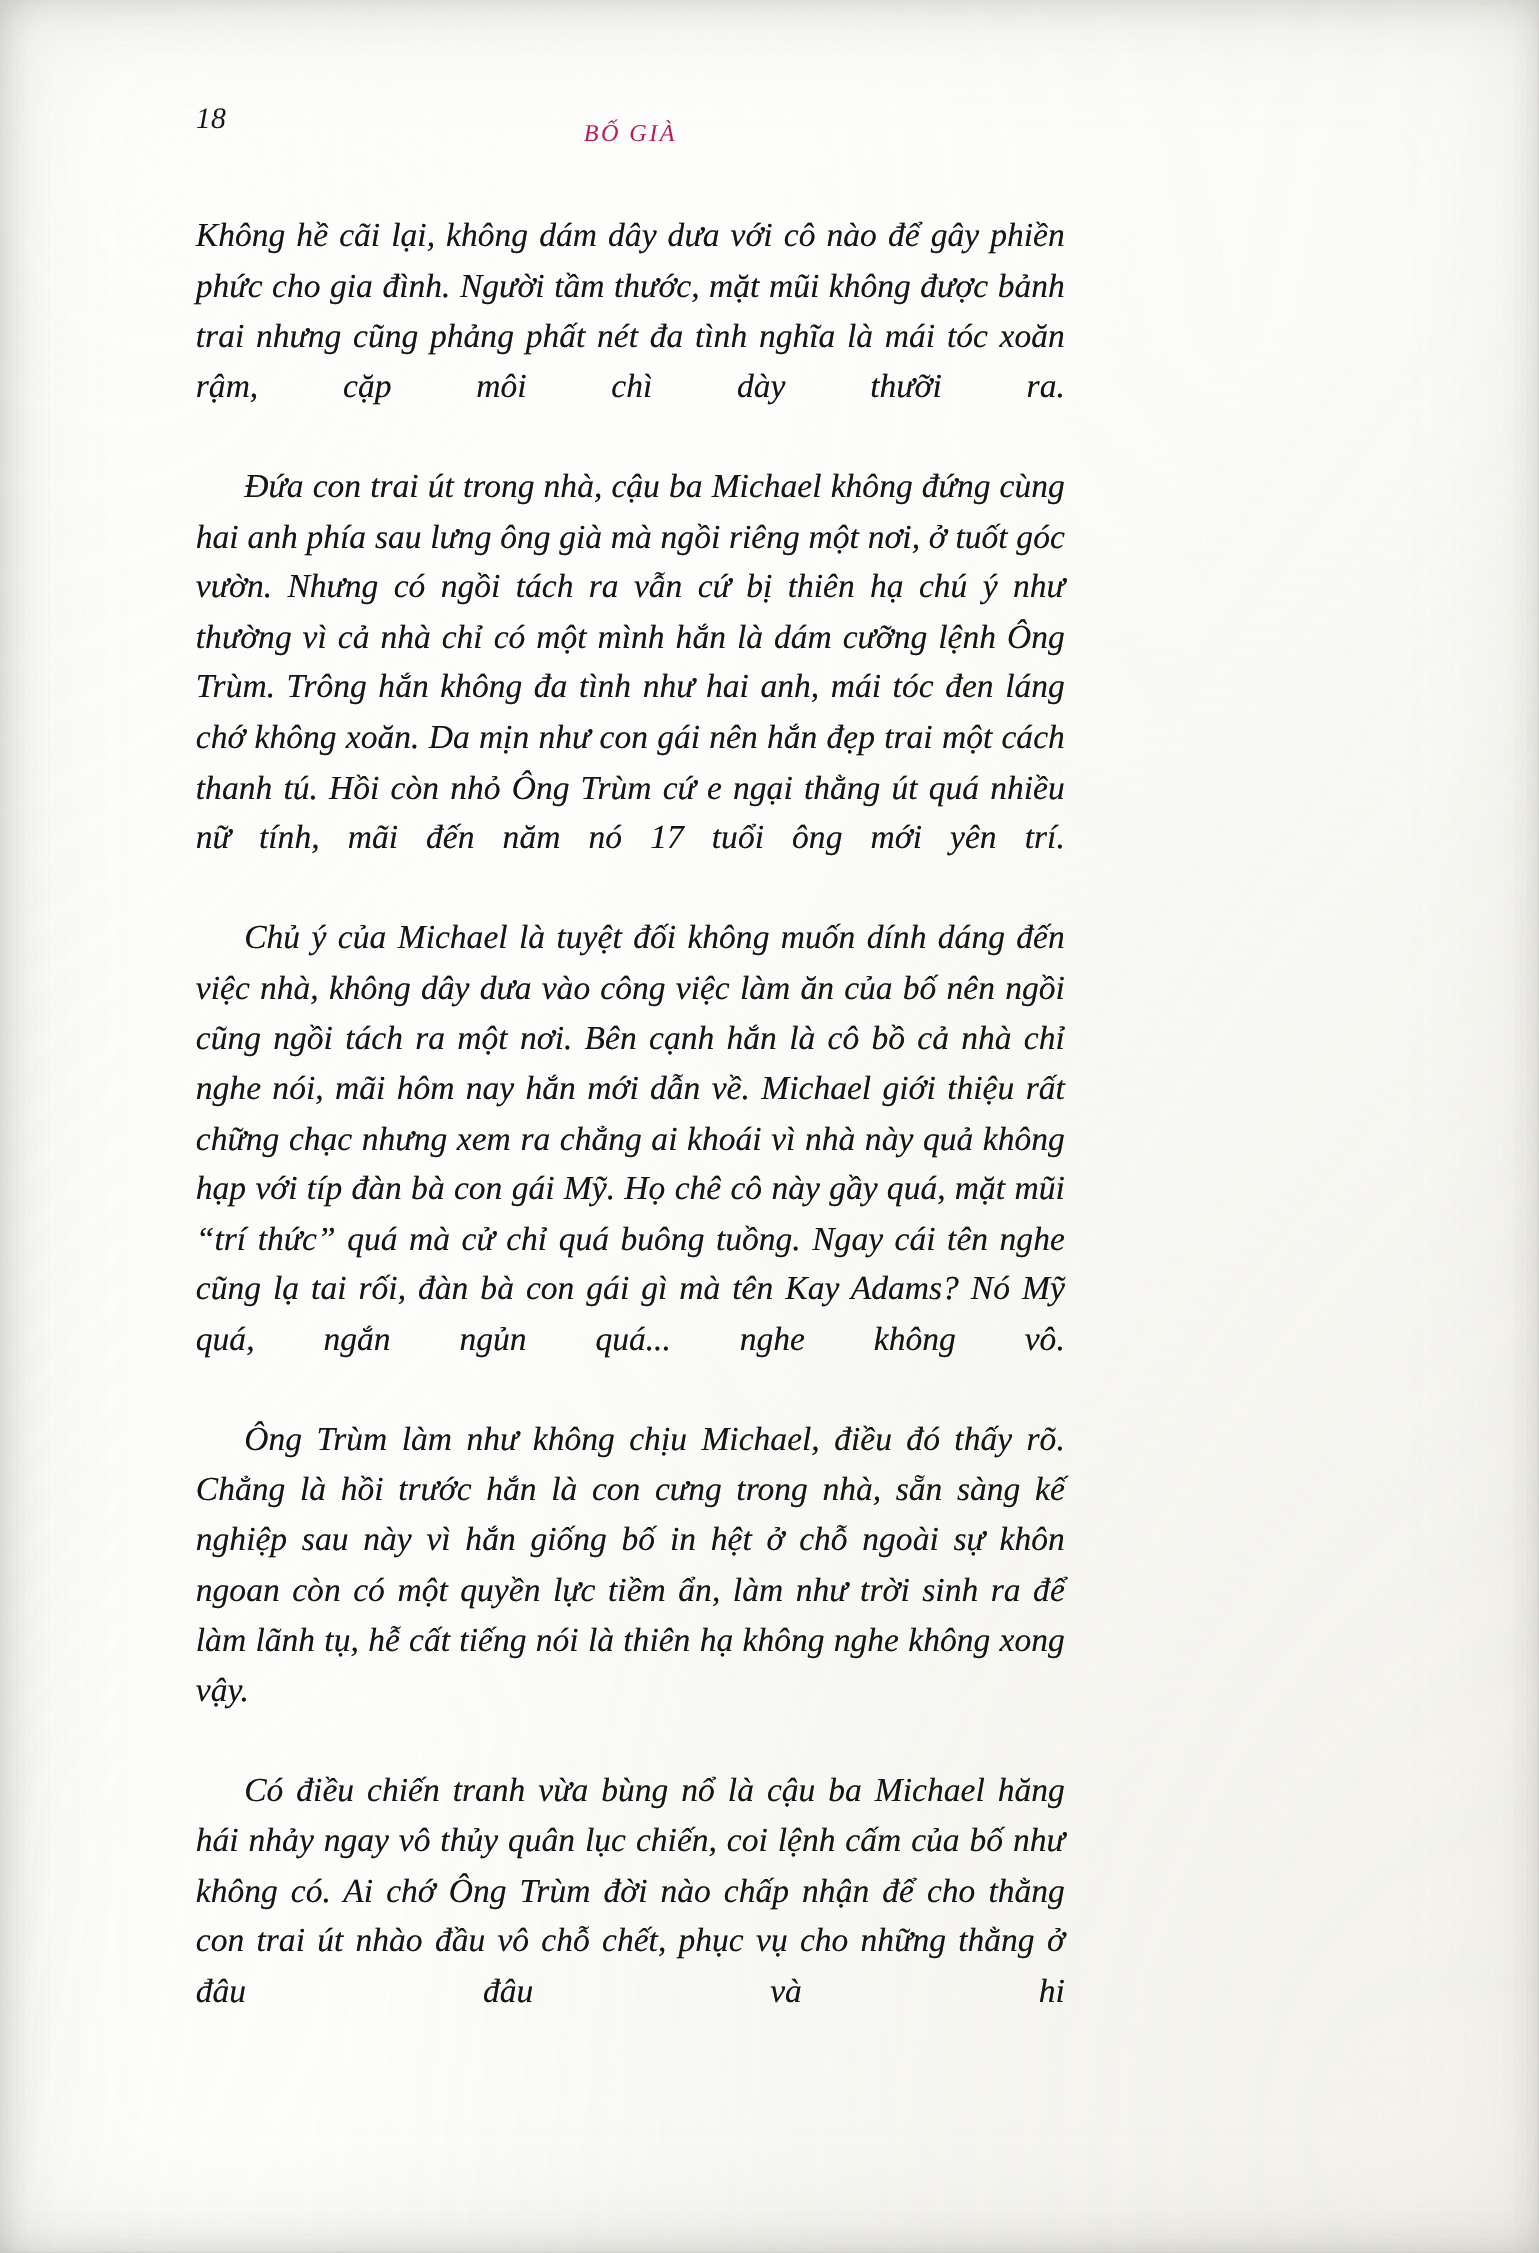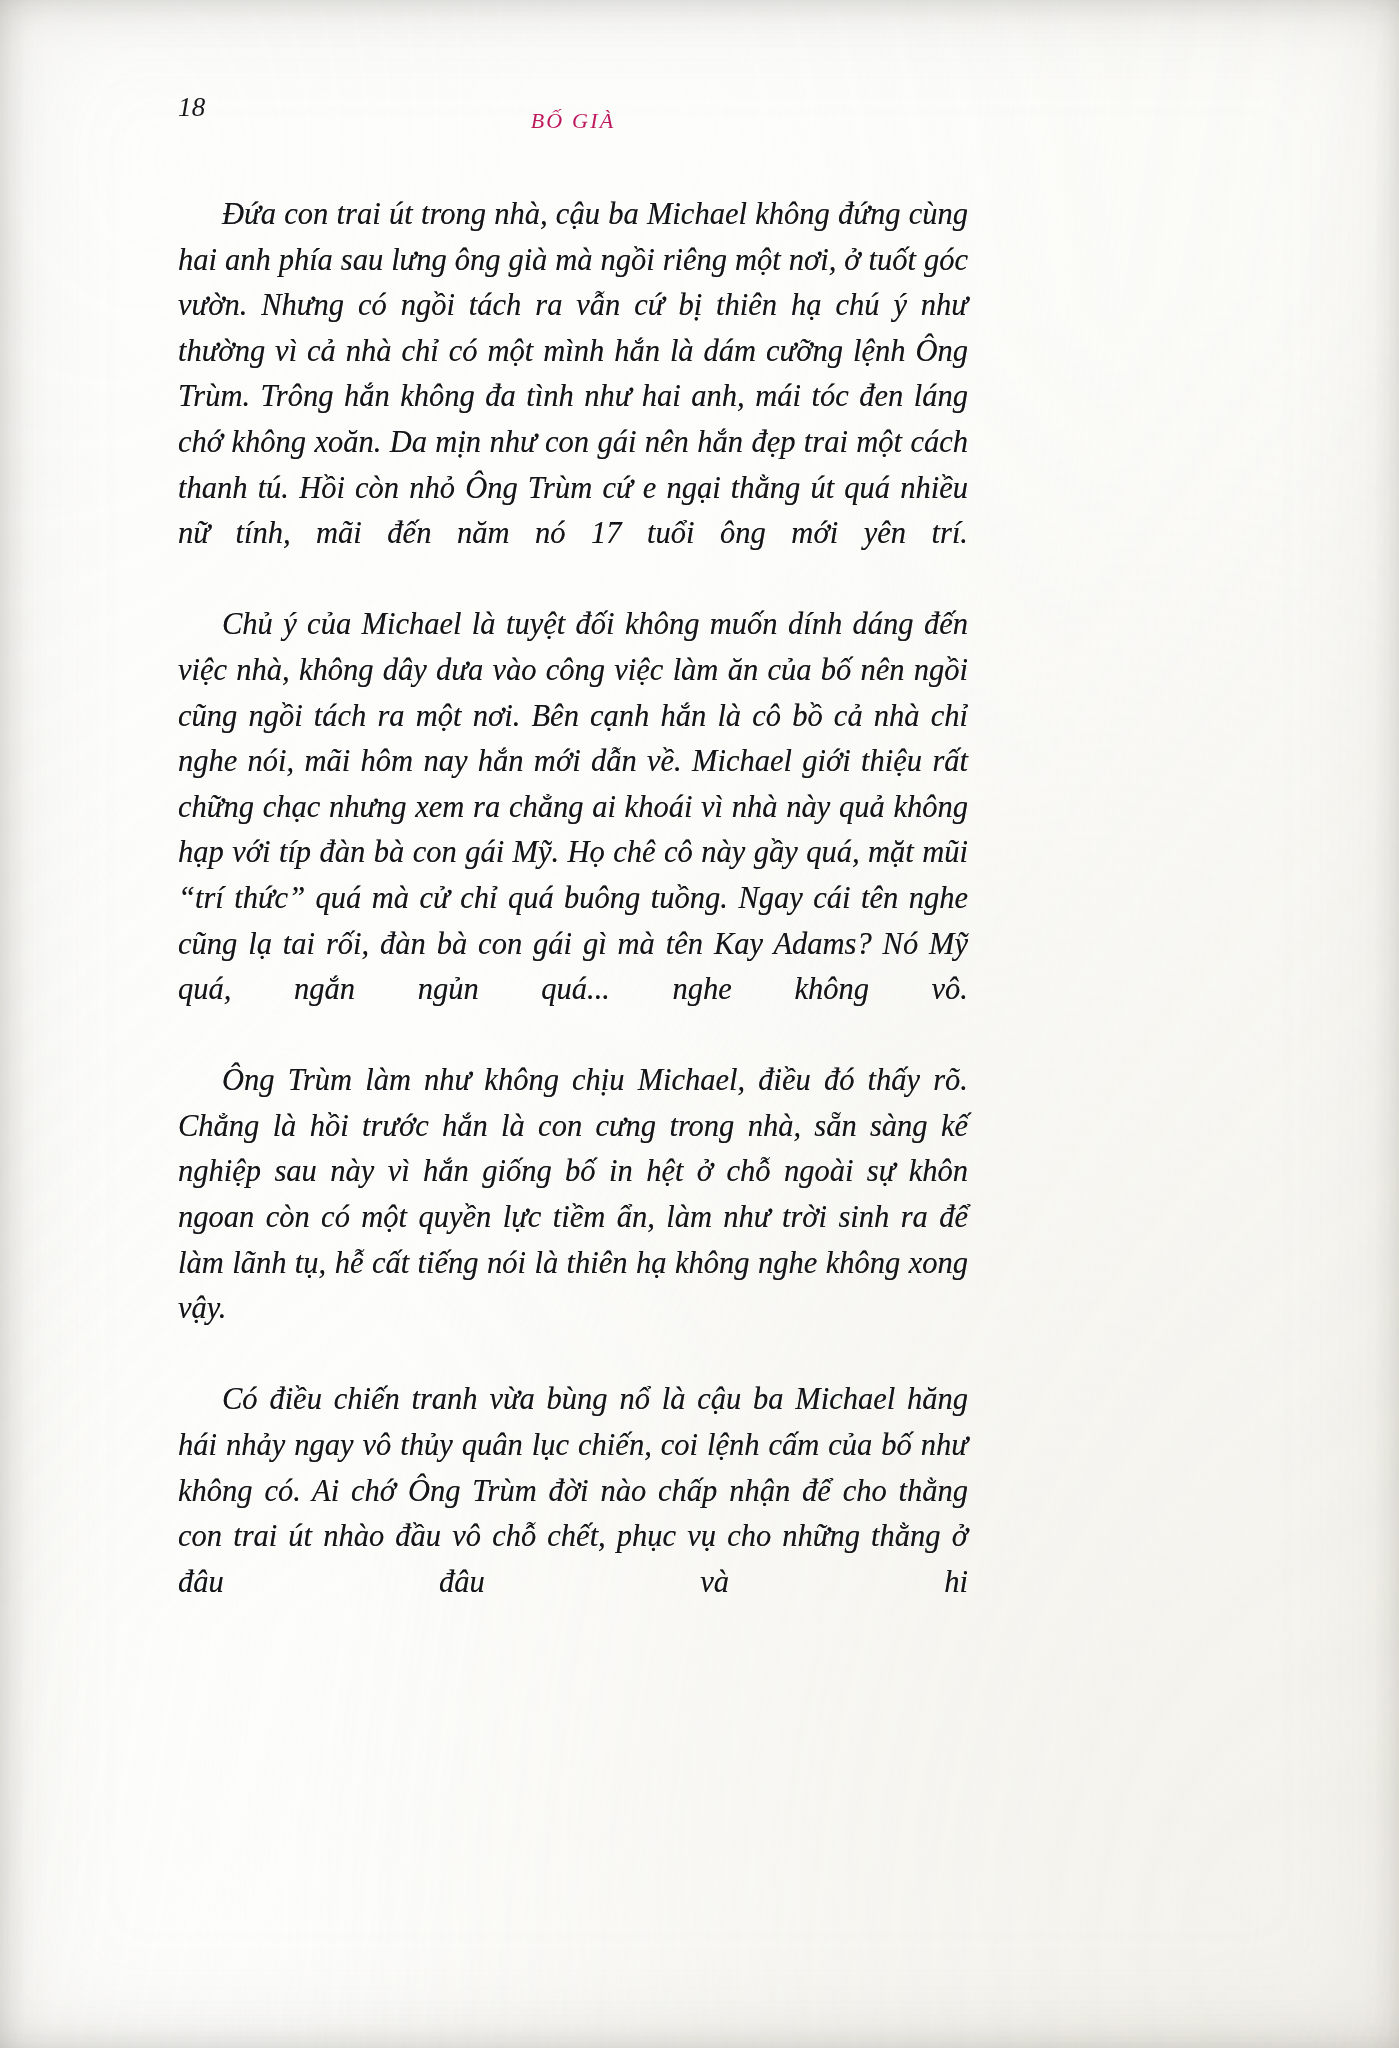--- a/index.html
+++ b/index.html
@@ -108,20 +108,21 @@
 
 <div class="page">
   <div class="content">
 
     <div class="runhead">
       <span class="folio">18</span>
       <span class="runhead-title">BỐ GIÀ</span>
     </div>
 
     <div class="body-text">
+      <p class="no-indent">Không hề cãi lại, không dám dây dưa với cô nào để gây phiền phức cho gia đình. Người tầm thước, mặt mũi không được bảnh trai nhưng cũng phảng phất nét đa tình nghĩa là mái tóc xoăn rậm, cặp môi chì dày thưỡi ra.</p>
       <p>Đứa con trai út trong nhà, cậu ba Michael không đứng cùng hai anh phía sau lưng ông già mà ngồi riêng một nơi, ở tuốt góc vườn. Nhưng có ngồi tách ra vẫn cứ bị thiên hạ chú ý như thường vì cả nhà chỉ có một mình hắn là dám cưỡng lệnh Ông Trùm. Trông hắn không đa tình như hai anh, mái tóc đen láng chớ không xoăn. Da mịn như con gái nên hắn đẹp trai một cách thanh tú. Hồi còn nhỏ Ông Trùm cứ e ngại thằng út quá nhiều nữ tính, mãi đến năm nó 17 tuổi ông mới yên trí.</p>
       <p>Chủ ý của Michael là tuyệt đối không muốn dính dáng đến việc nhà, không dây dưa vào công việc làm ăn của bố nên ngồi cũng ngồi tách ra một nơi. Bên cạnh hắn là cô bồ cả nhà chỉ nghe nói, mãi hôm nay hắn mới dẫn về. Michael giới thiệu rất chững chạc nhưng xem ra chẳng ai khoái vì nhà này quả không hạp với típ đàn bà con gái Mỹ. Họ chê cô này gầy quá, mặt mũi “trí thức” quá mà cử chỉ quá buông tuồng. Ngay cái tên nghe cũng lạ tai rối, đàn bà con gái gì mà tên Kay Adams? Nó Mỹ quá, ngắn ngủn quá... nghe không vô.</p>
       <p>Ông Trùm làm như không chịu Michael, điều đó thấy rõ. Chẳng là hồi trước hắn là con cưng trong nhà, sẵn sàng kế nghiệp sau này vì hắn giống bố in hệt ở chỗ ngoài sự khôn ngoan còn có một quyền lực tiềm ẩn, làm như trời sinh ra để làm lãnh tụ, hễ cất tiếng nói là thiên hạ không nghe không xong vậy.</p>
       <p style="--last: 1;">Có điều chiến tranh vừa bùng nổ là cậu ba Michael hăng hái nhảy ngay vô thủy quân lục chiến, coi lệnh cấm của bố như không có. Ai chớ Ông Trùm đời nào chấp nhận để cho thằng con trai út nhào đầu vô chỗ chết, phục vụ cho những thằng ở đâu đâu và hi</p>
     </div>
 
   </div>
 </div>
 
 </body></html>

